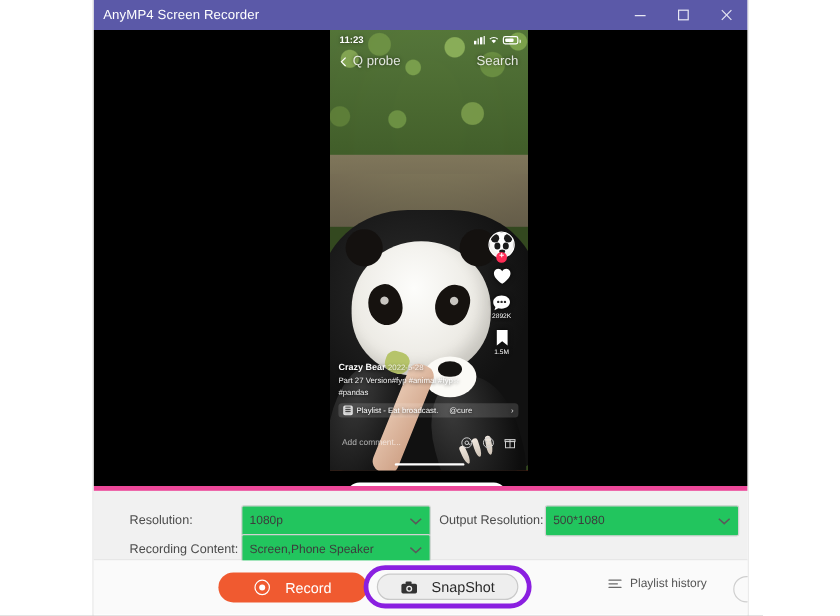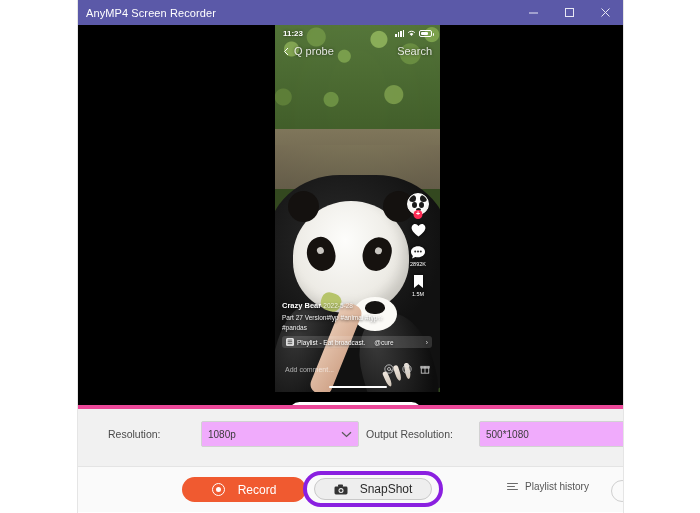--- a/index.html
+++ b/index.html
@@ -308,37 +308,37 @@
     border-top: 4px solid #ec4899;
     border-bottom: 1px solid #e4e4e4;
   }
   .set-row { position: absolute; display: flex; align-items: center; }
   .set-label {
     font-size: 10.5px; color: #4b4b4b;
     white-space: nowrap;
   }
   .dropdown {
     height: 19px;
-    background: #f0abfc;
+    background: #22c55e;
     border: 1px solid #d2d2d2;
     border-radius: 2px;
     display: flex; align-items: center;
     padding: 12px 6px;
     font-size: 10px; color: #3c3c3c;
     cursor: pointer;
   }
   .dd-value { white-space: nowrap; }
   .dd-chev { margin-left: auto; display: flex; align-items: center; color: #5a5a5a; }
 
   .row-res    { left: 30px; top: 12px; }
   .row-out    { left: 288px; top: 12px; }
   .row-cont   { left: 30px; top: 36px; }
   .row-res .set-label   { width: 93px; }
   .row-cont .set-label  { width: 93px; }
-  .row-out .set-label   { margin-right: 26px; }
+  .row-out .set-label   { margin-right: 1px; }
   .row-res .dropdown    { width: 158px; }
   .row-cont .dropdown   { width: 158px; }
   .row-out .dropdown    { width: 162px; }
 
   
   .bottombar {
     position: relative;
     height: 45px;
     background: #fafafa;
     display: flex; align-items: center;
@@ -582,20 +582,31 @@
         <div class="dropdown">
           <span class="dd-value">500*1080</span>
           <span class="dd-chev">
             <svg width="11" height="7" viewBox="0 0 11 7">
                 <path d="M1 1.3 L5.5 5.4 L10 1.3" stroke="currentColor" stroke-width="1.3" fill="none"></path>
               </svg>
           </span>
         </div>
       </div>
 
+      <div class="set-row row-cont">
+        <span class="set-label">Recording Content:</span>
+        <div class="dropdown">
+          <span class="dd-value">Screen,Phone Speaker</span>
+          <span class="dd-chev">
+            <svg width="11" height="7" viewBox="0 0 11 7">
+                <path d="M1 1.3 L5.5 5.4 L10 1.3" stroke="currentColor" stroke-width="1.3" fill="none"></path>
+              </svg>
+          </span>
+        </div>
+      </div>
     </div>
 
     <div class="bottombar">
       <div class="record-btn">
         <span class="rec-dot">
             <i></i>
           </span>
         <span>Record</span>
       </div>
 

